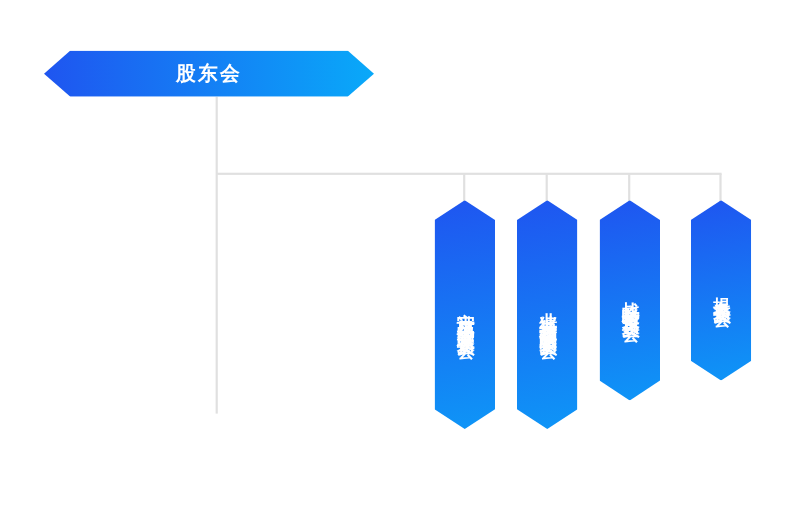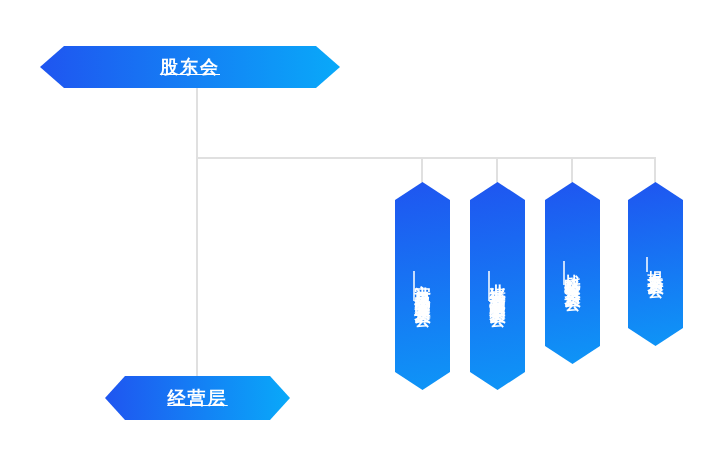--- a/index.html
+++ b/index.html
@@ -2,21 +2,21 @@
 <html style="--banner-gradient-start: #1f55f0; --banner-gradient-end: #09a9f9; --connector: #e0e0e0; --label-text: #ffffff; --background: #ffffff;"><head>
 <meta charset="utf-8">
 <style>
   :root {
     --banner-gradient-start: #1f55f0;
     --banner-gradient-end: #09a9f9;
     --connector: #e0e0e0;
     --label-text: #ffffff;
     --background: #ffffff;
   }
-  * { margin: 0; padding: 0; box-sizing: border-box; text-decoration: underline; }
+  * { margin: 0; padding: 0; box-sizing: border-box; }
   body {
     font-family: "Liberation Sans", "DejaVu Sans", sans-serif;
     background: #ffffff;
   }
   .canvas {
     position: relative;
     width: 720px;
     height: 470px;
     background: var(--background);
     overflow: hidden;
@@ -82,23 +82,20 @@
   <div class="line l-drop-1"></div>
   <div class="line l-drop-2"></div>
   <div class="line l-drop-3"></div>
   <div class="line l-drop-4"></div>
 
   <div class="node hex-h n-shareholders">
     <span>股东会</span>
   </div>
 
 
-  <div class="node hex-h small n-management">
-    <span>经营层</span>
-  </div>
 
   <div class="node hex-v c-1">
     <span class="vtext">审计与风险管理委员会</span>
   </div>
 
   <div class="node hex-v c-2">
     <span class="vtext">业绩考核与薪酬委员会</span>
   </div>
 
   <div class="node hex-v c-3">

